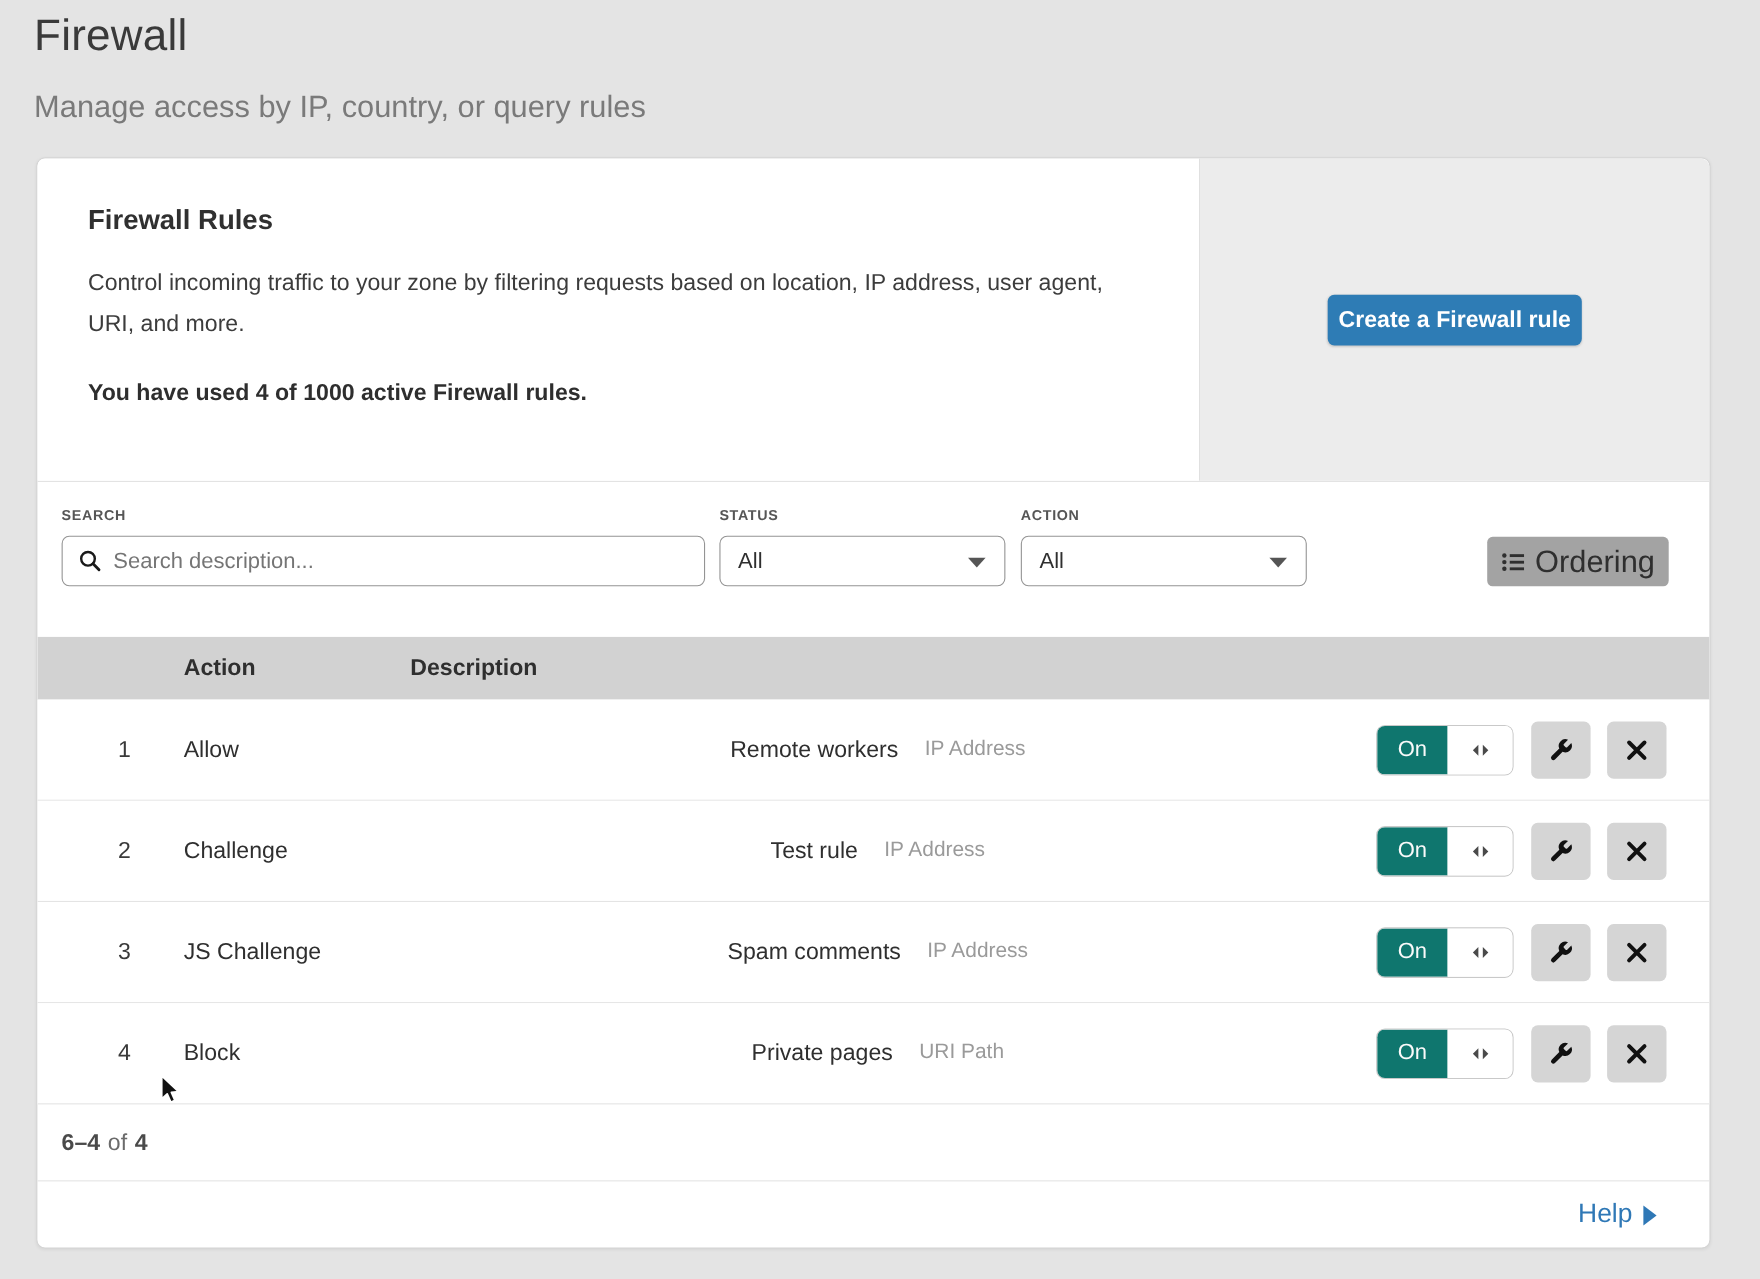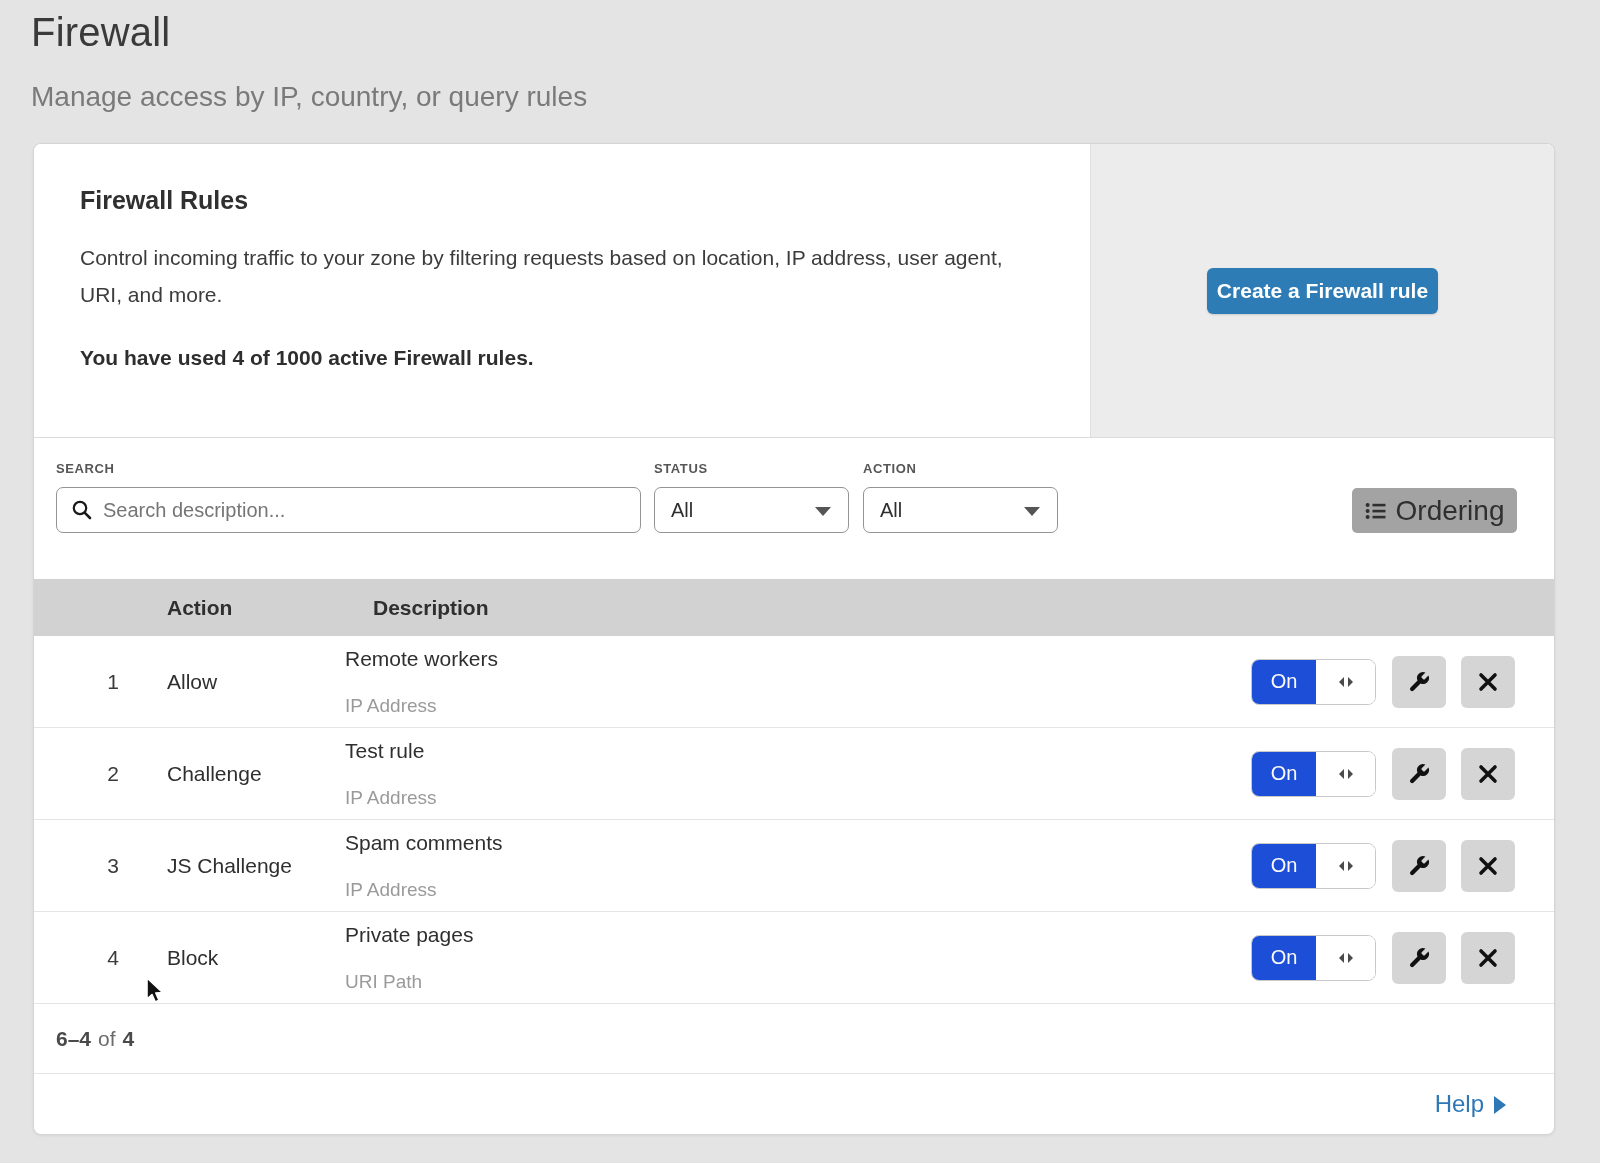--- a/index.html
+++ b/index.html
@@ -50,21 +50,21 @@
     width:585px; height:46px; border:1px solid #949494; border-radius:7px;
     display:flex; align-items:center; padding:0 14px; background:#fff;
   }
   .search-box svg { flex:0 0 auto; margin-right:10px; }
   .search-box input {
     border:none; outline:none; flex:1; font-family:inherit;
     font-size:20px; color:#333; background:transparent;
   }
   .search-box input::placeholder { color:#757575; }
   .select-box {
-    width:195px; height:46px; border:1px solid #949494; border-radius:7px;
+    width:260px; height:46px; border:1px solid #949494; border-radius:7px;
     display:flex; align-items:center; padding:0 16px; background:#fff;
     font-size:20px; color:#2f2f2f; cursor:pointer; position:relative;
   }
   .caret-down {
     position:absolute; right:17px; top:50%; margin-top:-3px;
     width:0; height:0; border-left:8px solid transparent; border-right:8px solid transparent;
     border-top:9px solid #555;
   }
   .status-group { margin-left:13px; }
   .action-group { margin-left:14px; }
@@ -82,31 +82,31 @@
   }
   .col-num { width:85px; }
   .col-action { width:178px; margin-left:48px; }
   .col-desc { flex:1;margin-left:28px; }
   .trow {
     height:92px; display:flex; align-items:center;
     border-bottom:1px solid #e4e4e4; background:#fff; flex:0 0 auto;
   }
   .cell-num { width:85px; text-align:right; font-size:21px; color:#3a3a3a; }
   .cell-action { width:178px; margin-left:48px; font-size:21px; color:#2f2f2f; }
-  .cell-desc { flex:1; display:flex; flex-direction:column; justify-content:center; gap:24px; }
+  .cell-desc { flex:1; display:flex; flex-direction:row; justify-content:center; gap:24px; }
   .desc-title { font-size:21px; color:#2f2f2f; }
   .desc-sub { font-size:19px; color:#9a9a9a; }
 
   .controls { display:flex; align-items:center; gap:15px; padding-right:39px; }
   .toggle {
     display:flex; height:46px; border:1px solid #c9c9c9; border-radius:8px;
     overflow:hidden; cursor:pointer; margin-right:1px;
   }
   .toggle-on {
-    width:64px; background:#1d4ed8; color:#fafafa; font-size:20px;
+    width:64px; background:#0f766e; color:#fafafa; font-size:20px;
     display:flex; align-items:center; justify-content:center;
   }
   .toggle-handle {
     width:59px; background:#fff; display:flex; align-items:center; justify-content:center;
   }
   .icon-btn {
     width:54px; height:52px; background:#d5d5d5; border:none; border-radius:6px;
     display:flex; align-items:center; justify-content:center; cursor:pointer;
   }
 

